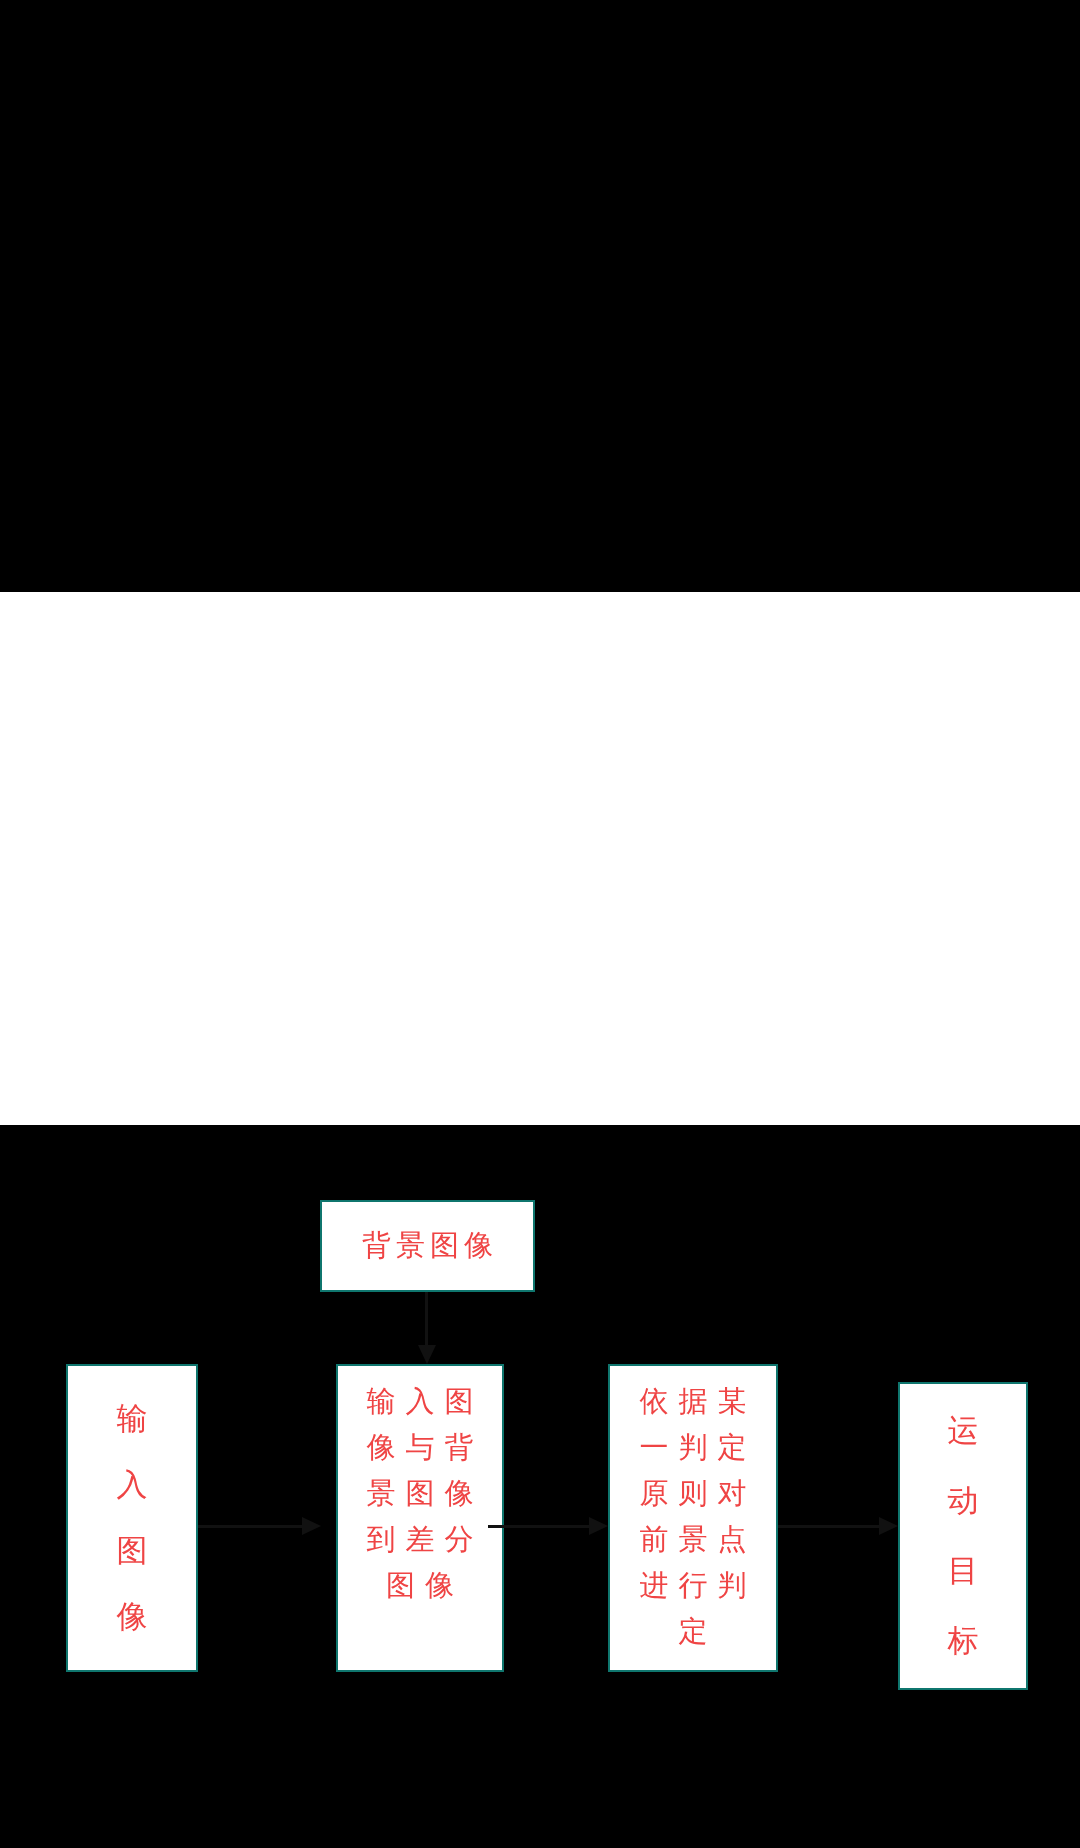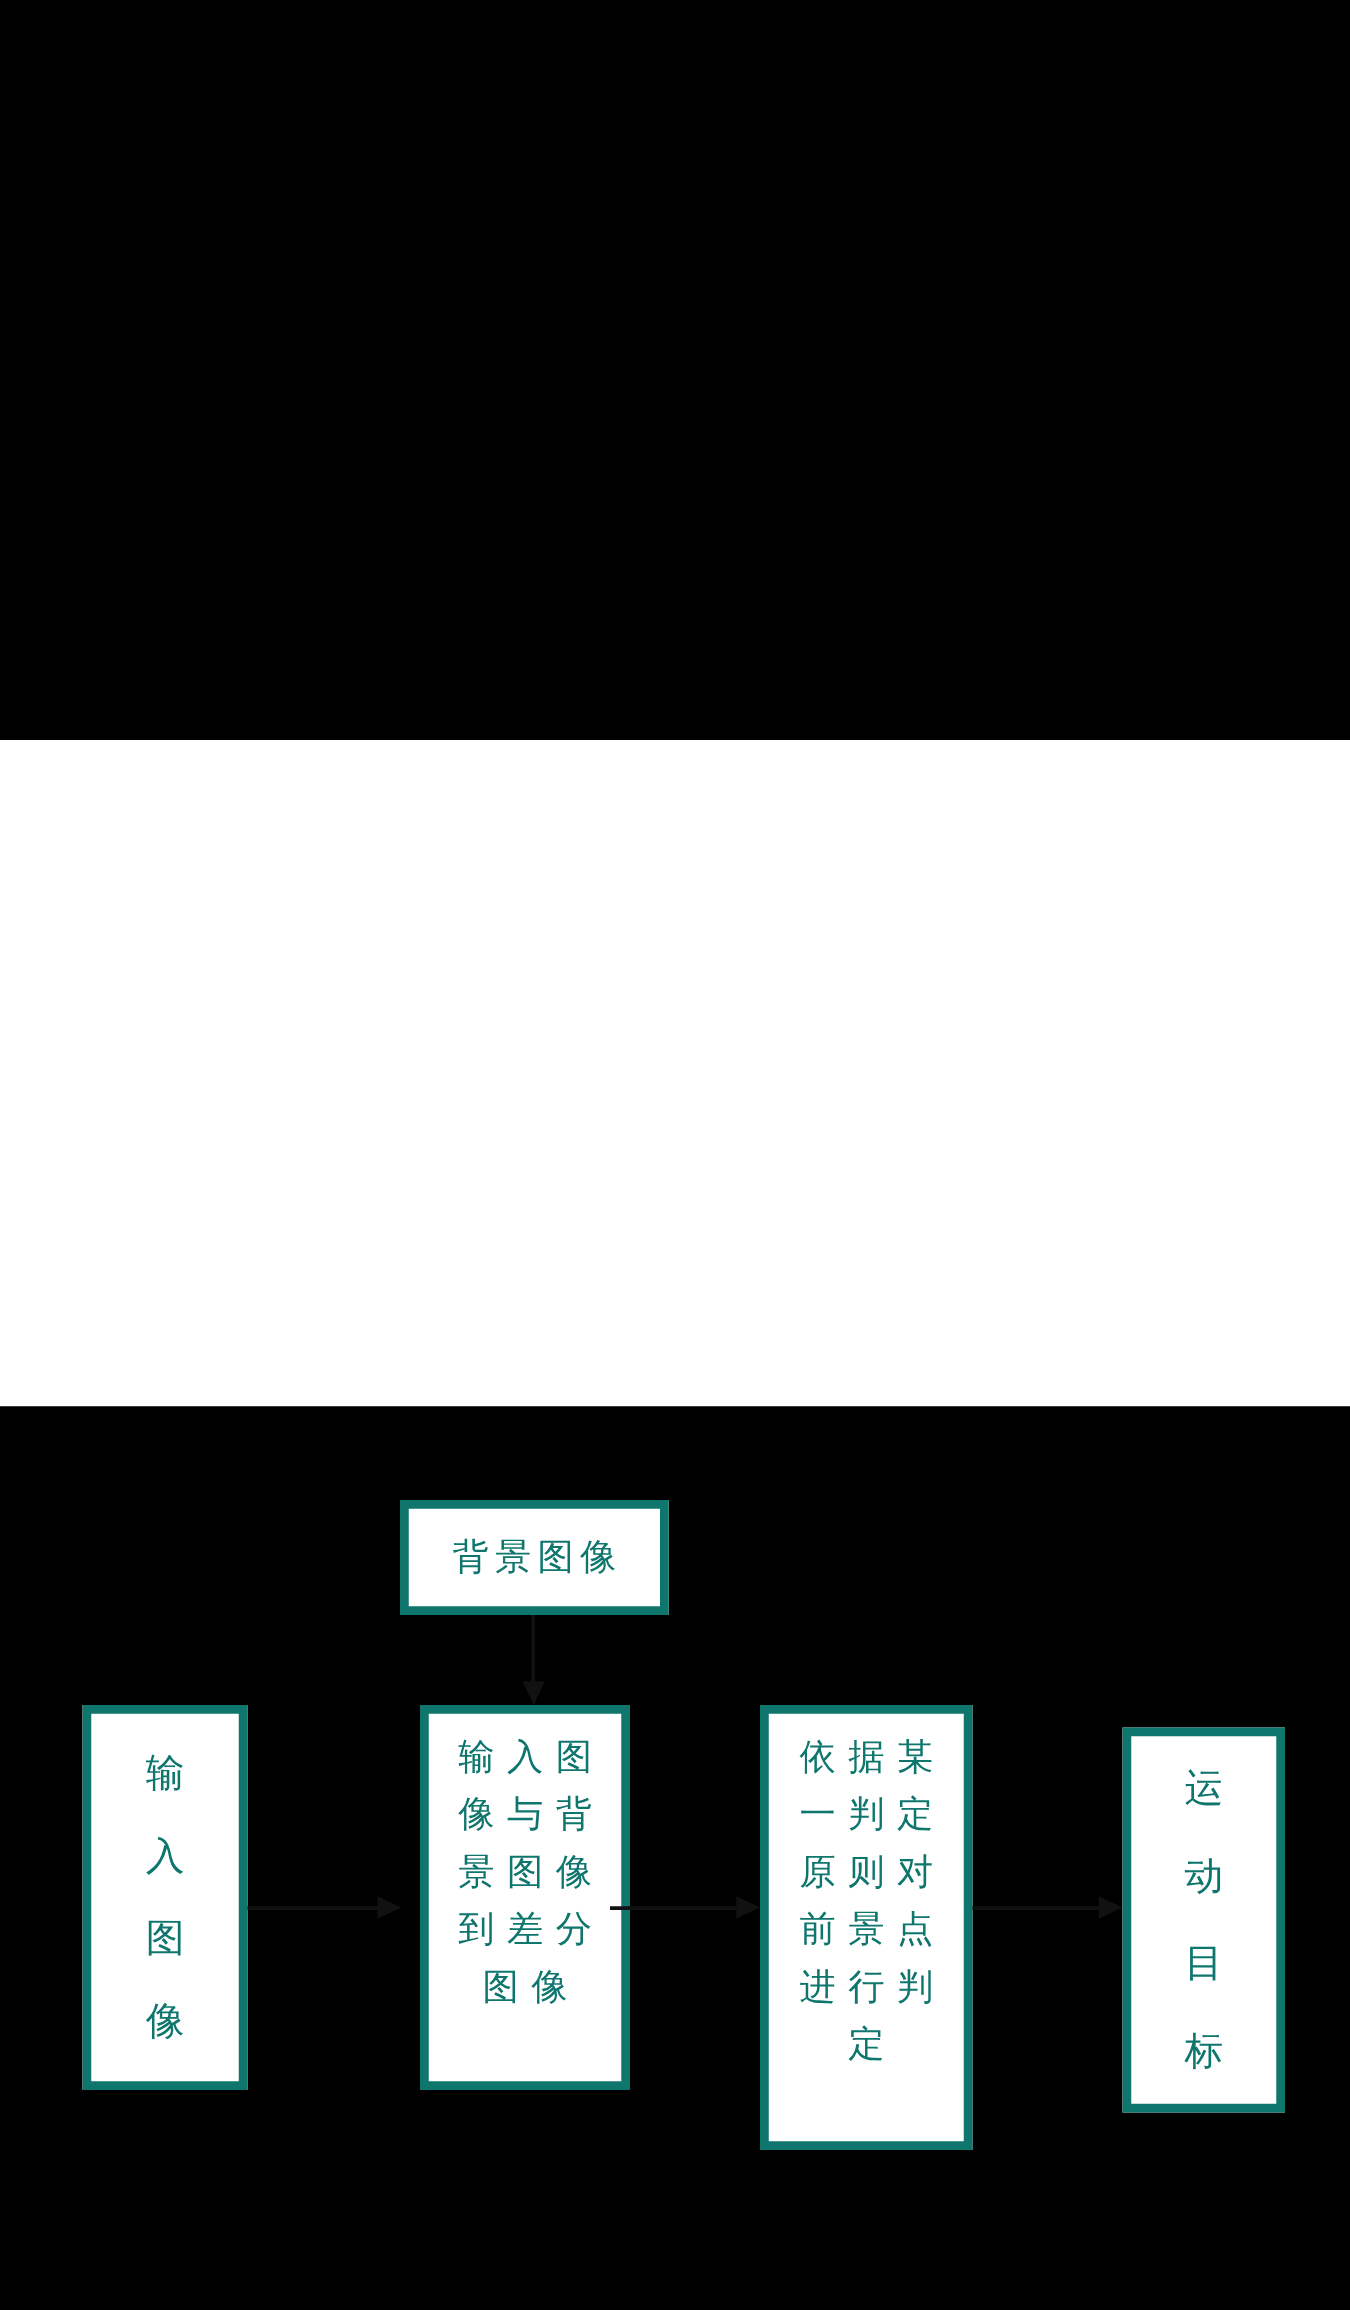--- a/index.html
+++ b/index.html
@@ -20,22 +20,22 @@
     position: absolute;
     left: 0;
     top: 592px;
     width: 1080px;
     height: 533px;
     background: #ffffff;
   }
   .node {
     position: absolute;
     background: #ffffff;
-    border: 7px solid #0f766e;
-    color: #0f766e;
+    border: 2px solid #0f766e;
+    color: #ef4444;
   }
   
   .node-top {
     left: 320px;
     top: 608px;
     width: 215px;
     height: 92px;
     display: flex;
     align-items: center;
     justify-content: center;
@@ -77,21 +77,21 @@
   .node-diff {
     left: 336px;
     top: 772px;
     width: 168px;
     height: 308px;
   }
   .node-judge {
     left: 608px;
     top: 772px;
     width: 170px;
-    height: 356px;
+    height: 308px;
   }
   
   .hline {
     position: absolute;
     height: 3px;
     background: #111111;
   }
   .vline {
     position: absolute;
     width: 3px;

